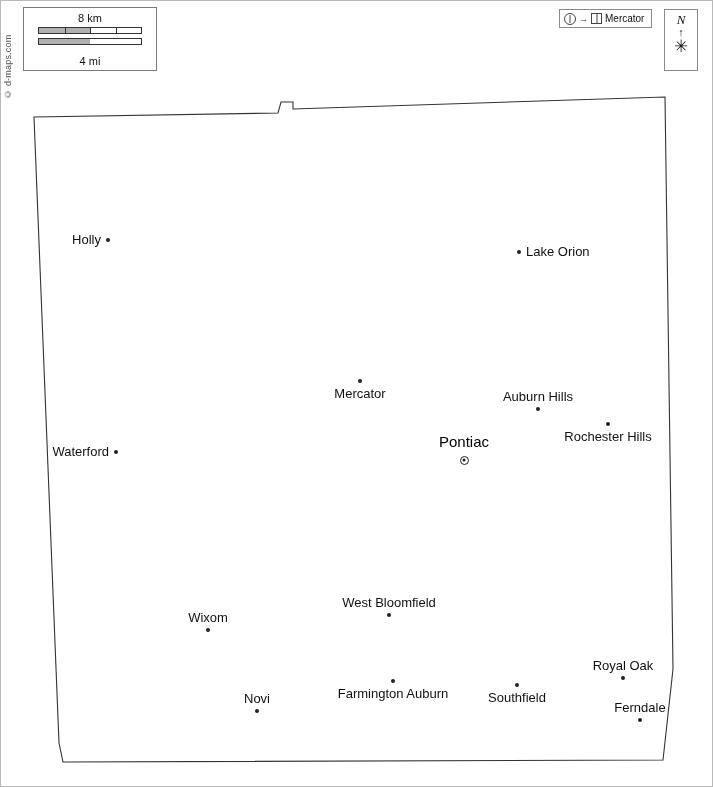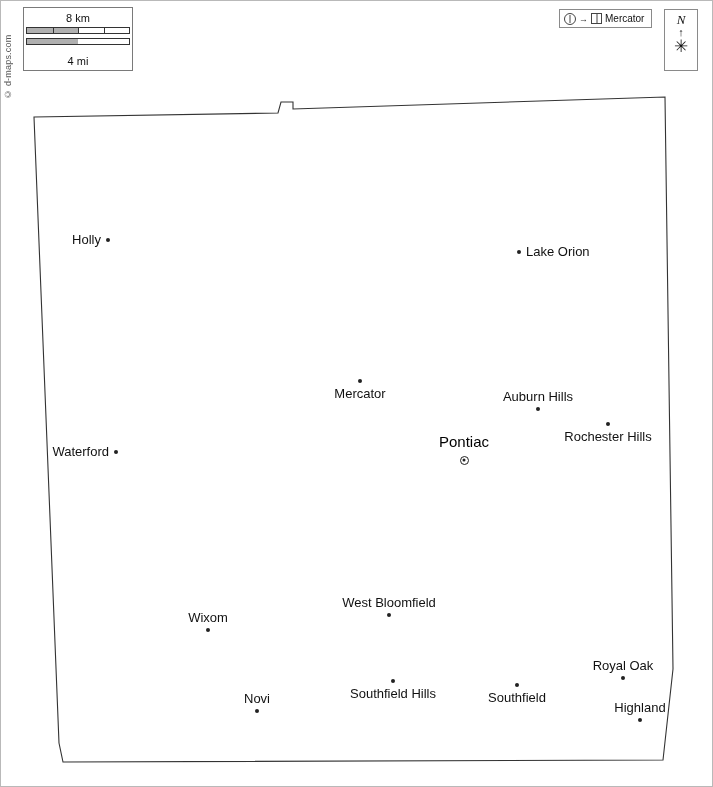--- a/index.html
+++ b/index.html
@@ -31,21 +31,21 @@
     writing-mode: vertical-rl;
     transform: rotate(180deg);
     letter-spacing: 0.2px;
     white-space: nowrap;
   }
   
   #scalebar {
     position: absolute;
     left: 22px;
     top: 6px;
-    width: 110px;
+    width: 134px;
     height: 64px;
     border: 1px solid #7a7a7a;
     background: #ffffff;
     box-sizing: border-box;
   }
   .scale-label {
     text-align: center;
     font-size: 11px;
     color: #111111;
     line-height: 14px;
@@ -291,29 +291,29 @@
       <div class="city" style="left: 207px; top: 629px;">
         <div class="dot"></div>
         <div class="label lbl-above">Wixom</div>
       </div>
       <div class="city" style="left: 622px; top: 677px;">
         <div class="dot"></div>
         <div class="label lbl-above">Royal Oak</div>
       </div>
       <div class="city" style="left: 392px; top: 680px;">
         <div class="dot"></div>
-        <div class="label lbl-below">Southfield Hills</div>
+        <div class="label lbl-below">Farmington Auburn</div>
       </div>
       <div class="city" style="left: 516px; top: 684px;">
         <div class="dot"></div>
         <div class="label lbl-below">Southfield</div>
       </div>
       <div class="city" style="left: 256px; top: 710px;">
         <div class="dot"></div>
         <div class="label lbl-above">Novi</div>
       </div>
       <div class="city" style="left: 639px; top: 719px;">
         <div class="dot"></div>
-        <div class="label lbl-above">Highland</div>
+        <div class="label lbl-above">Ferndale</div>
       </div>
     </div>
 
 </div>
 
 </body></html>

